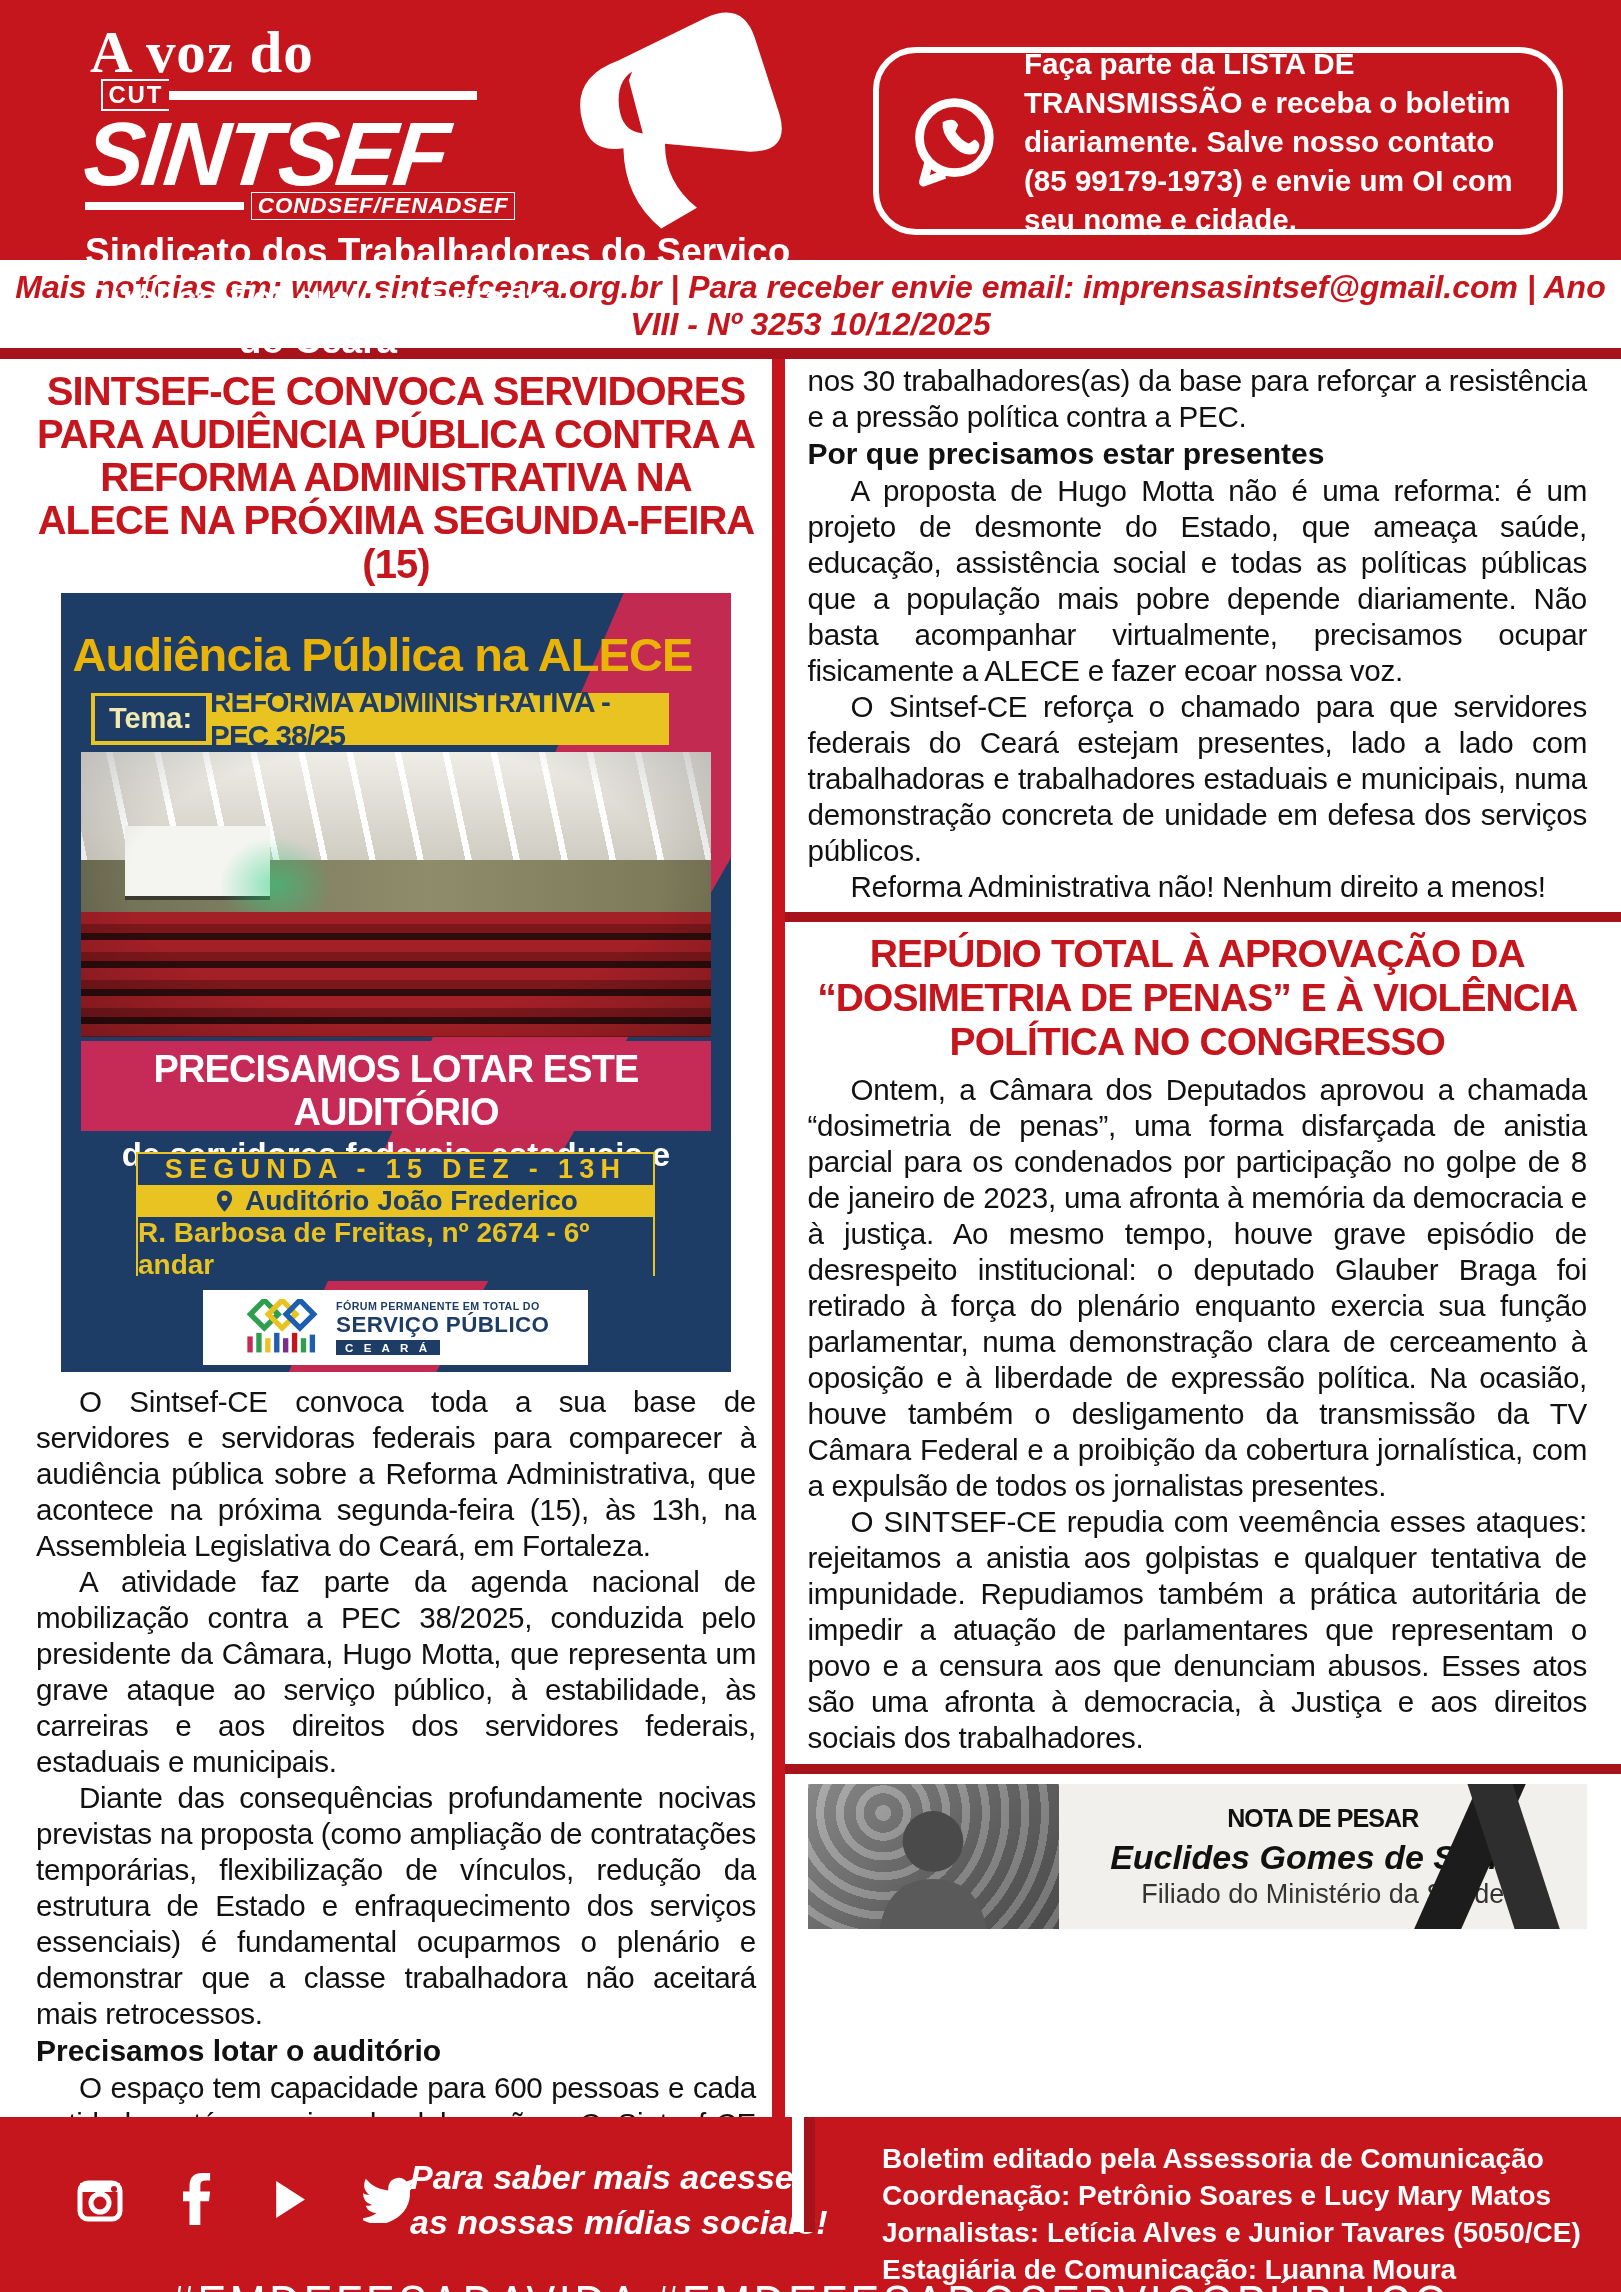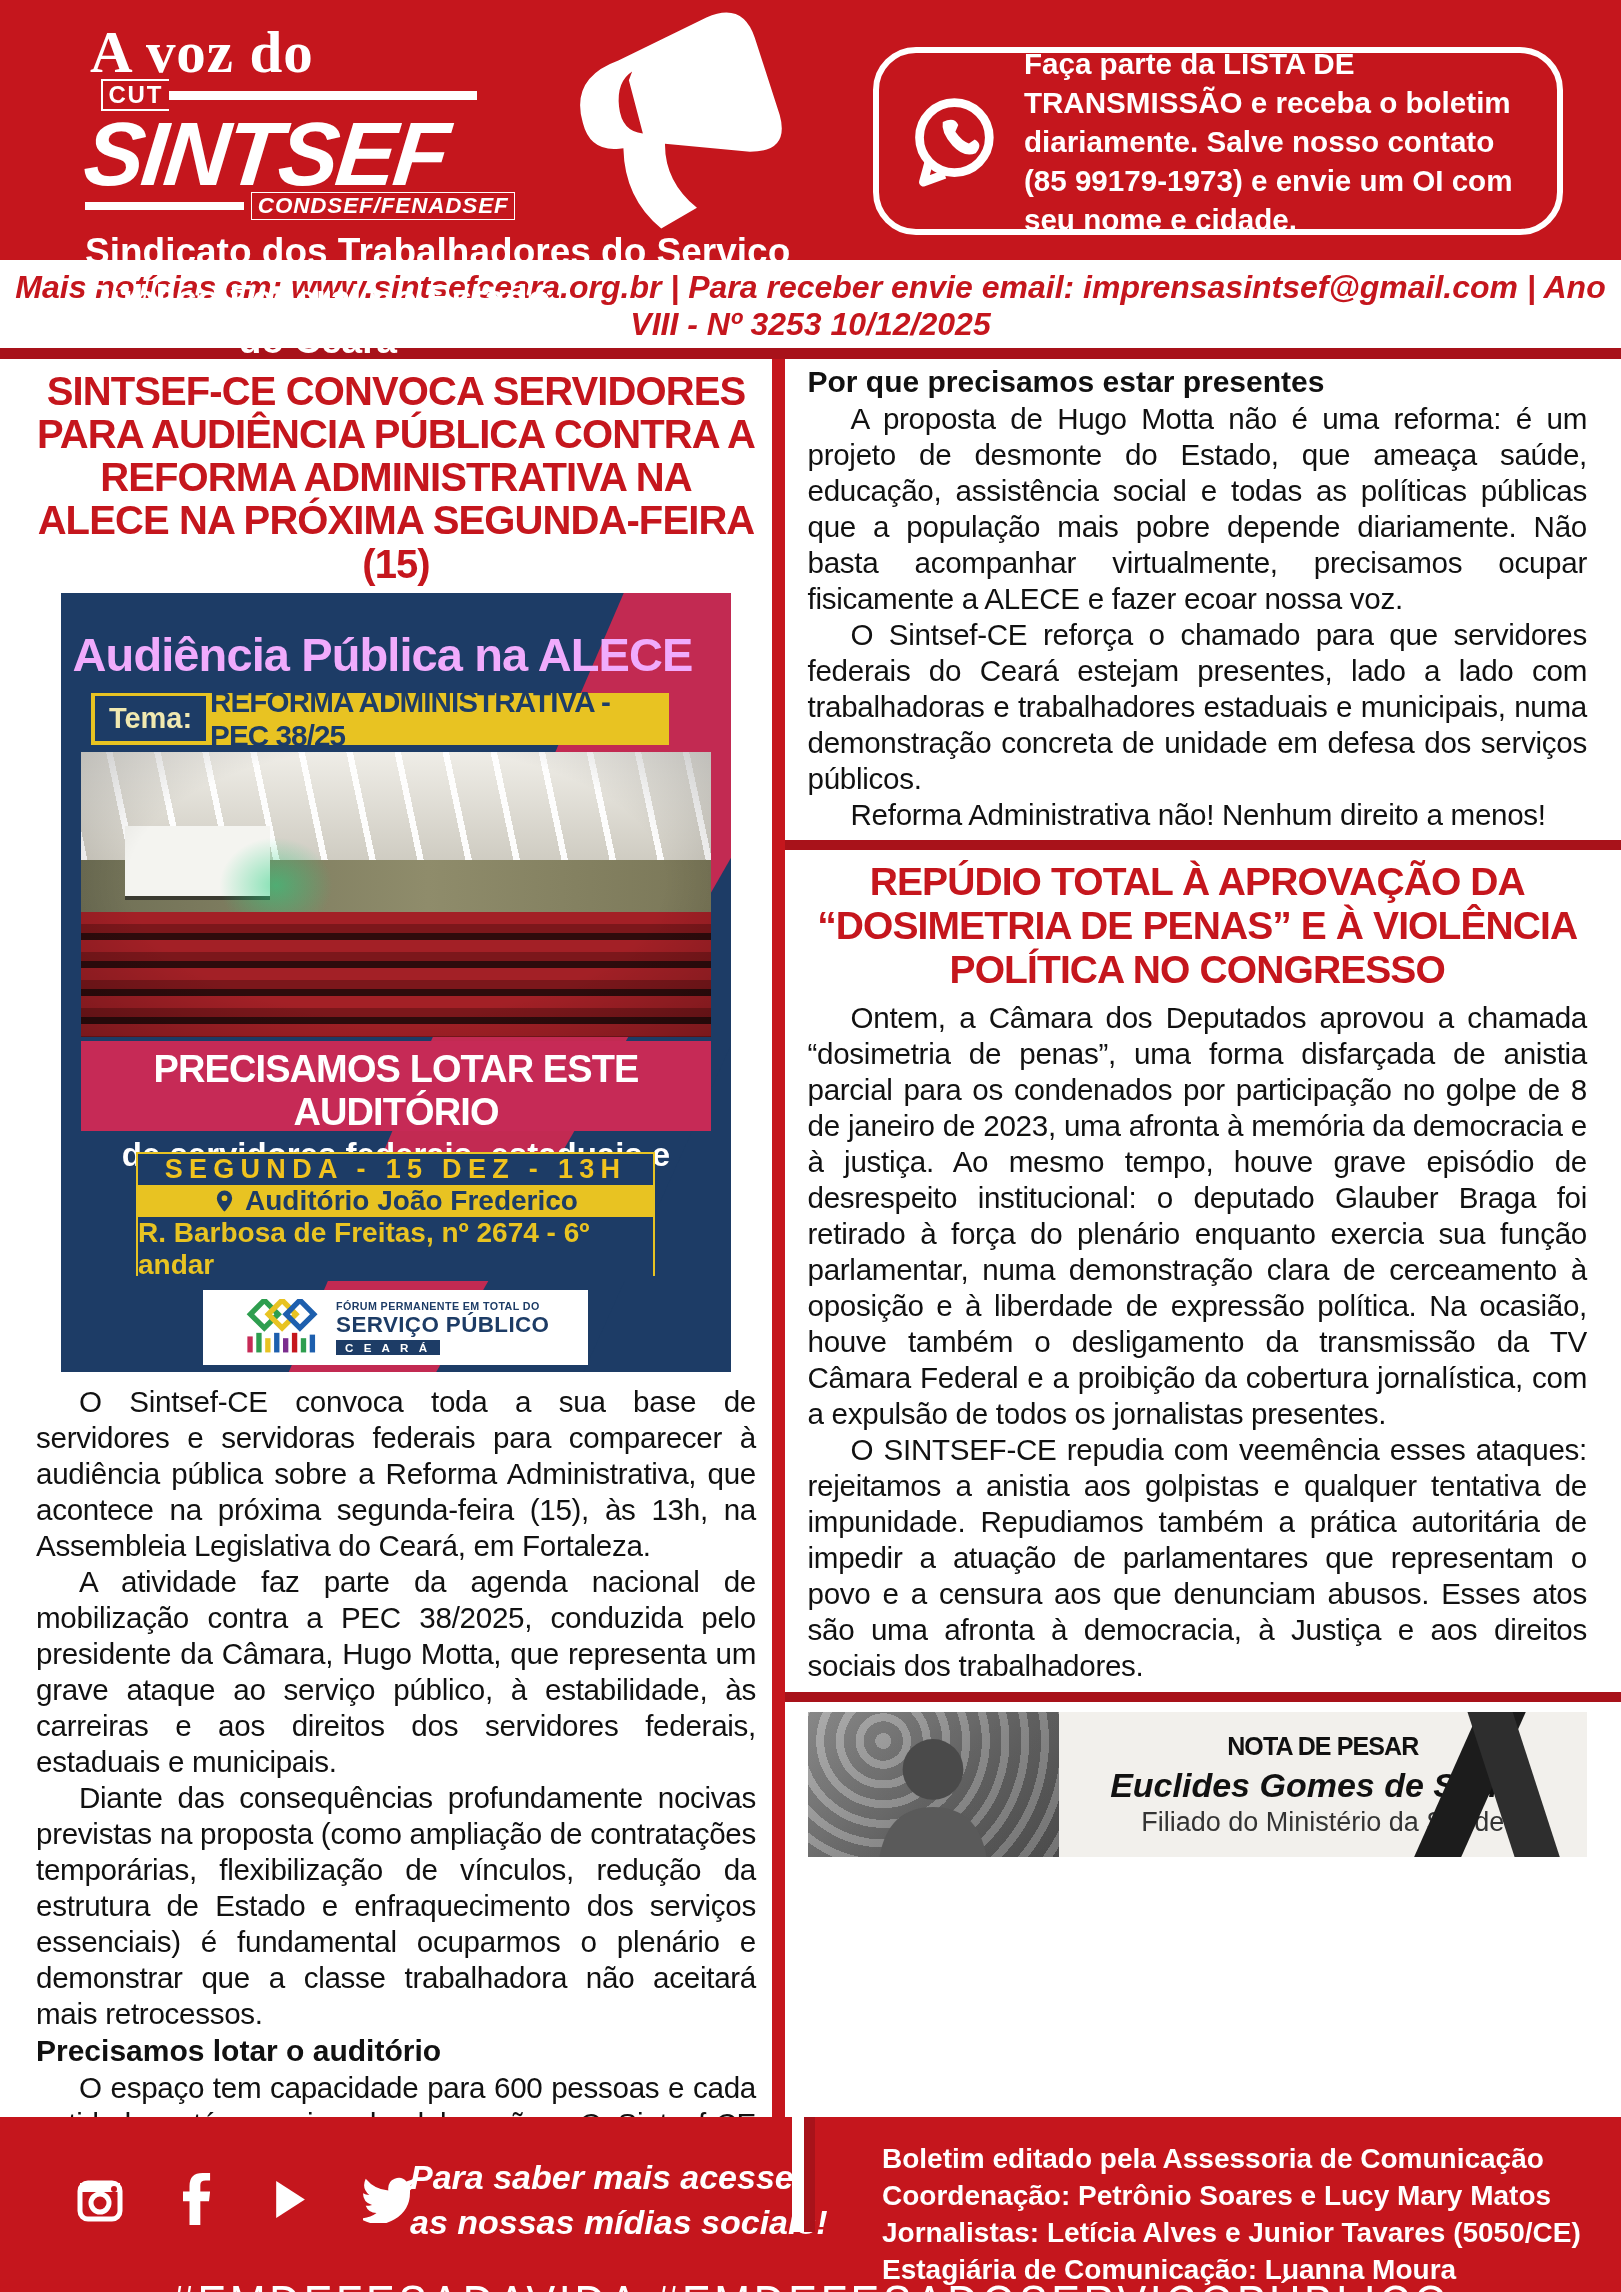--- a/index.html
+++ b/index.html
@@ -49,21 +49,21 @@
   hr.rule { border:none; height:9.9px; background:#a8121a; margin:7.2px -34px 10.7px -23px; }
 
   
   .flyer { position:relative; width:670px; height:779px; margin:5.4px auto 12.5px auto;
     background:#1d3c66; overflow:hidden; }
   .flyer .diag1 { position:absolute; inset:0; background:#c22a52;
     clip-path:polygon(84% 0, 100% 0, 100% 34%, 56% 100%, 34% 100%); }
   .flyer .diag2 { position:absolute; inset:0; background:#1d3c66;
     clip-path:polygon(78% 100%, 100% 58%, 100% 100%); }
   .flyer-title { position:absolute; top:34px; left:0; right:27px; text-align:center;
-    color:#f0abfc; font-weight:900; font-size:47px; letter-spacing:-0.9px; }
+    color:#eab308; font-weight:900; font-size:47px; letter-spacing:-0.9px; }
   .tema-bar { position:absolute; top:100px; left:30px; width:578px; height:52px;
     background:#e8c322; display:flex; align-items:stretch; }
   .tema-label { background:#1d3c66; color:#f1e9b0; font-weight:900; font-size:29px;
     display:flex; align-items:center; padding:0 14.3px; margin:3.6px; }
   .tema-value { flex:1; display:flex; align-items:center; justify-content:center;
     color:#1d3c66; font-weight:900; font-size:29.6px; letter-spacing:-0.9px; }
   .photo { position:absolute; top:159px; left:19.7px; right:19.7px; height:285px; background:#8a8a6e; }
   .photo .ceiling { position:absolute; top:0; left:0; right:0; height:38%;
     background:linear-gradient(180deg,#efede7,#cfccc2);
     }
@@ -226,20 +226,21 @@
     <p class="body">O Sintsef-CE convoca toda a sua base de servidores e servidoras federais para comparecer à audiência pública sobre a Reforma Administrativa, que acontece na próxima segunda-feira (15), às 13h, na Assembleia Legislativa do Ceará, em Fortaleza.</p>
     <p class="body">A atividade faz parte da agenda nacional de mobilização contra a PEC 38/2025, conduzida pelo presidente da Câmara, Hugo Motta, que representa um grave ataque ao serviço público, à estabilidade, às carreiras e aos direitos dos servidores federais, estaduais e municipais.</p>
     <p class="body">Diante das consequências profundamente nocivas previstas na proposta (como ampliação de contratações temporárias, flexibilização de vínculos, redução da estrutura de Estado e enfraquecimento dos serviços essenciais) é fundamental ocuparmos o plenário e demonstrar que a classe trabalhadora não aceitará mais retrocessos.</p>
     <div class="subhead">Precisamos lotar o auditório</div>
     <p class="body">O espaço tem capacidade para 600 pessoas e cada entidade está organizando delegações. O Sintsef-CE assume como meta levar ao me-</p>
   </section>
 
   <div class="col-divider"></div>
 
   <section class="col-right">
+    <p class="body cont">nos 30 trabalhadores(as) da base para reforçar a resistência e a pressão política contra a PEC.</p>
     <div class="subhead">Por que precisamos estar presentes</div>
     <p class="body">A proposta de Hugo Motta não é uma reforma: é um projeto de desmonte do Estado, que ameaça saúde, educação, assistência social e todas as políticas públicas que a população mais pobre depende diariamente. Não basta acompanhar virtualmente, precisamos ocupar fisicamente a ALECE e fazer ecoar nossa voz.</p>
     <p class="body">O Sintsef-CE reforça o chamado para que servidores federais do Ceará estejam presentes, lado a lado com trabalhadoras e trabalhadores estaduais e municipais, numa demonstração concreta de unidade em defesa dos serviços públicos.</p>
     <p class="body">Reforma Administrativa não! Nenhum direito a menos!</p>
 
     <hr class="rule">
 
     <h2 class="headline2">REPÚDIO TOTAL À APROVAÇÃO DA “DOSIMETRIA DE PENAS” E À VIOLÊNCIA POLÍTICA NO CONGRESSO</h2>
     <p class="body">Ontem, a Câmara dos Deputados aprovou a chamada “dosimetria de penas”, uma forma disfarçada de anistia parcial para os condenados por participação no golpe de 8 de janeiro de 2023, uma afronta à memória da democracia e à justiça. Ao mesmo tempo, houve grave episódio de desrespeito institucional: o deputado Glauber Braga foi retirado à força do plenário enquanto exercia sua função parlamentar, numa demonstração clara de cerceamento à oposição e à liberdade de expressão política. Na ocasião, houve também o desligamento da transmissão da TV Câmara Federal e a proibição da cobertura jornalística, com a expulsão de todos os jornalistas presentes.</p>
     <p class="body">O SINTSEF-CE repudia com veemência esses ataques: rejeitamos a anistia aos golpistas e qualquer tentativa de impunidade. Repudiamos também a prática autoritária de impedir a atuação de parlamentares que representam o povo e a censura aos que denunciam abusos. Esses atos são uma afronta à democracia, à Justiça e aos direitos sociais dos trabalhadores.</p>

